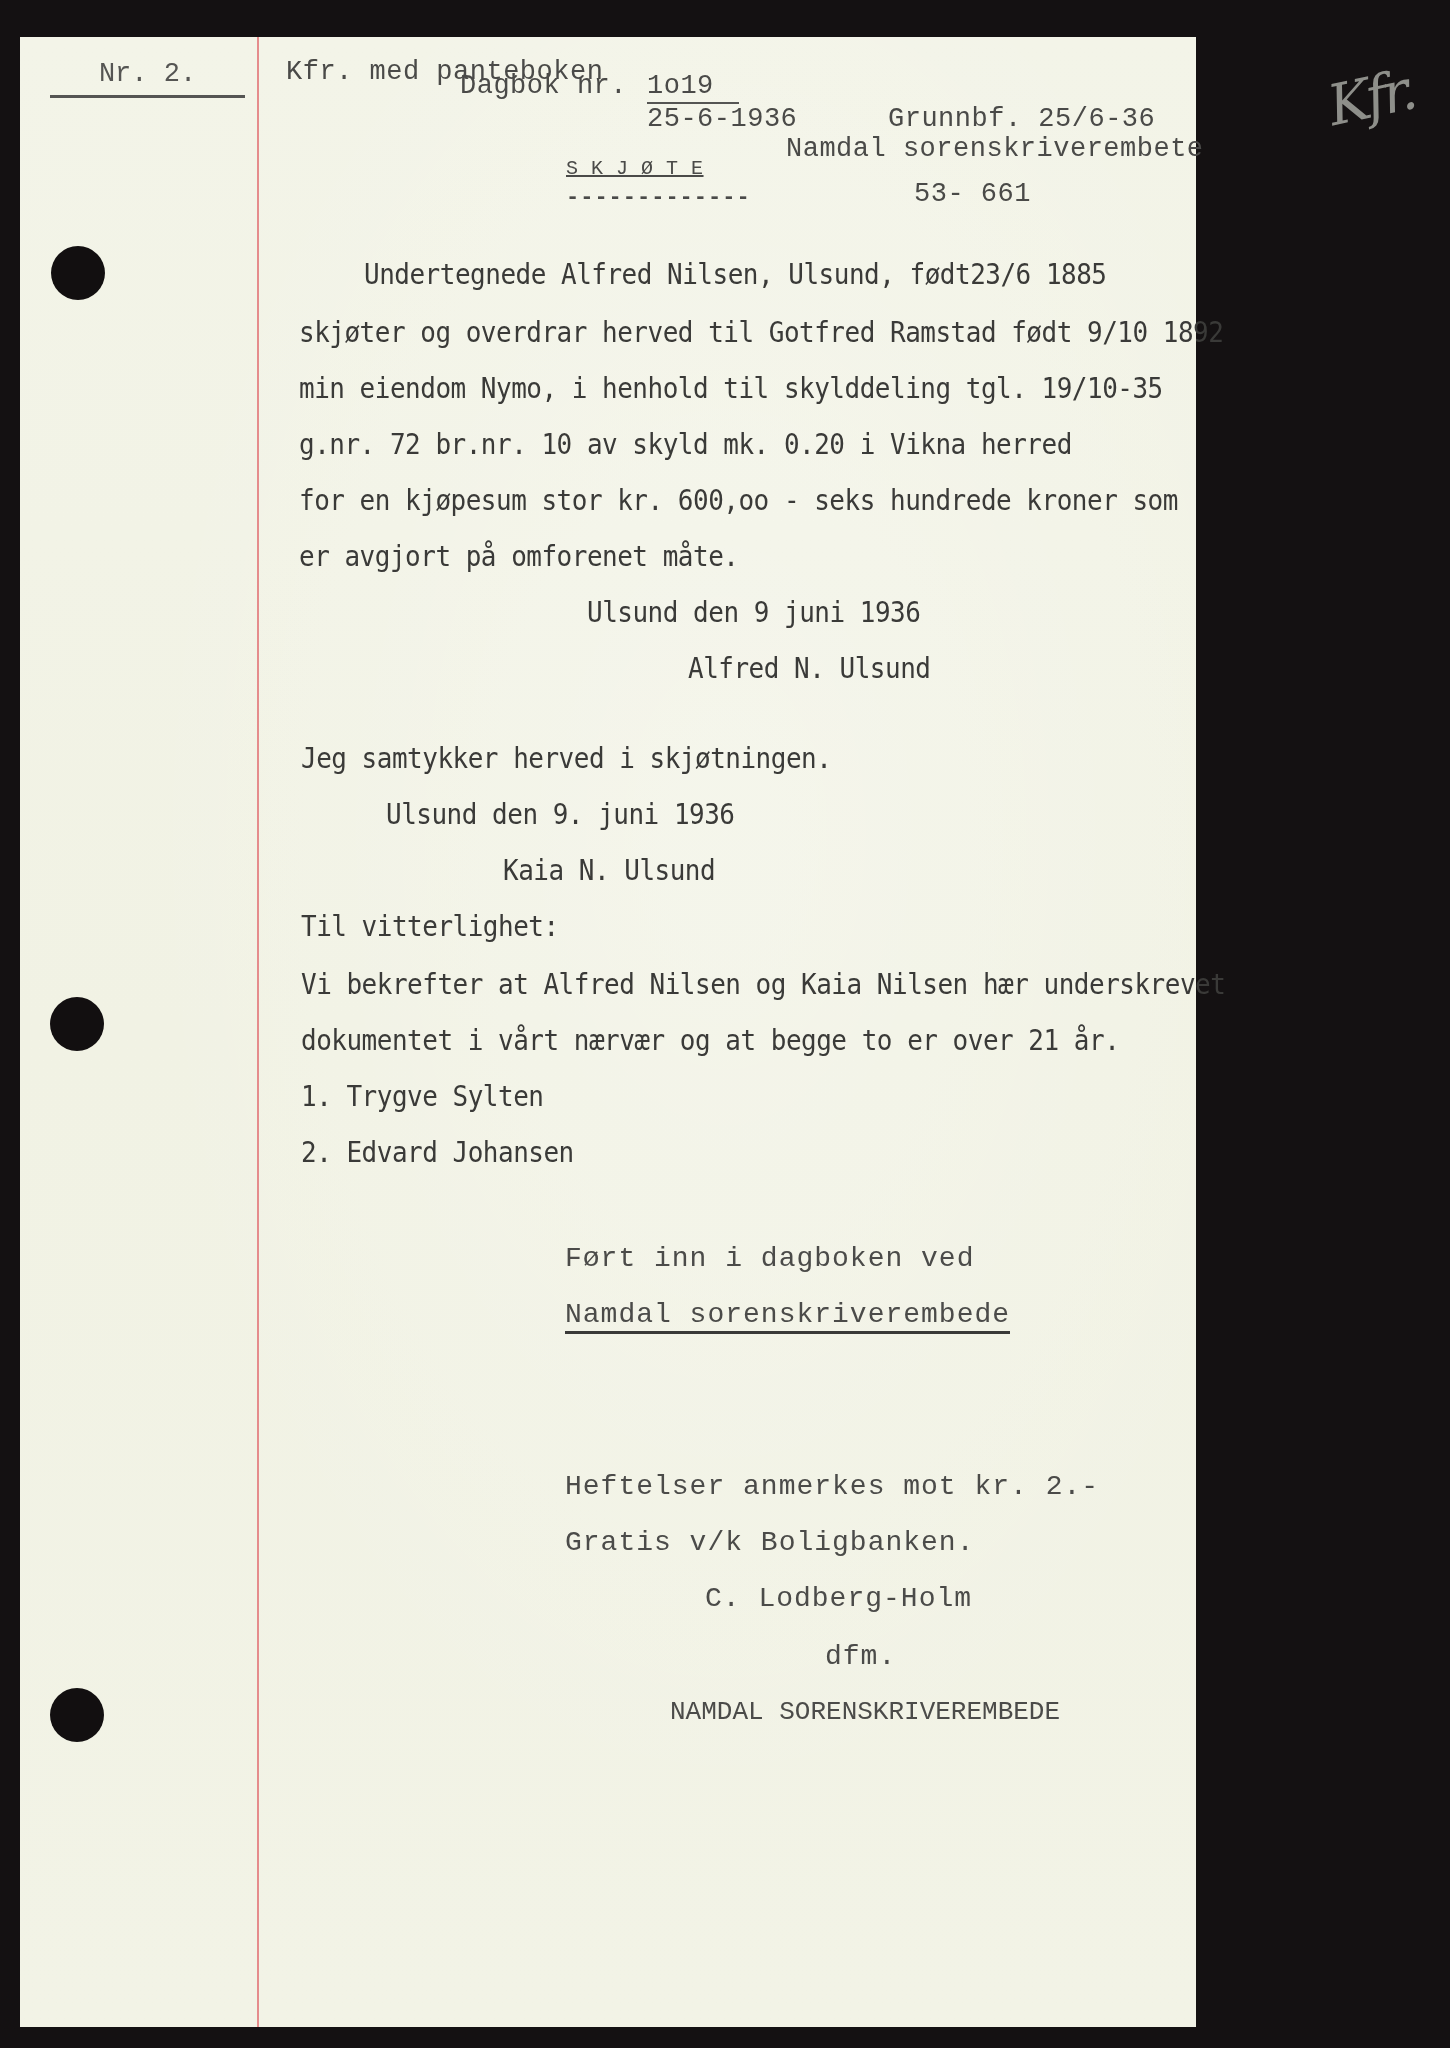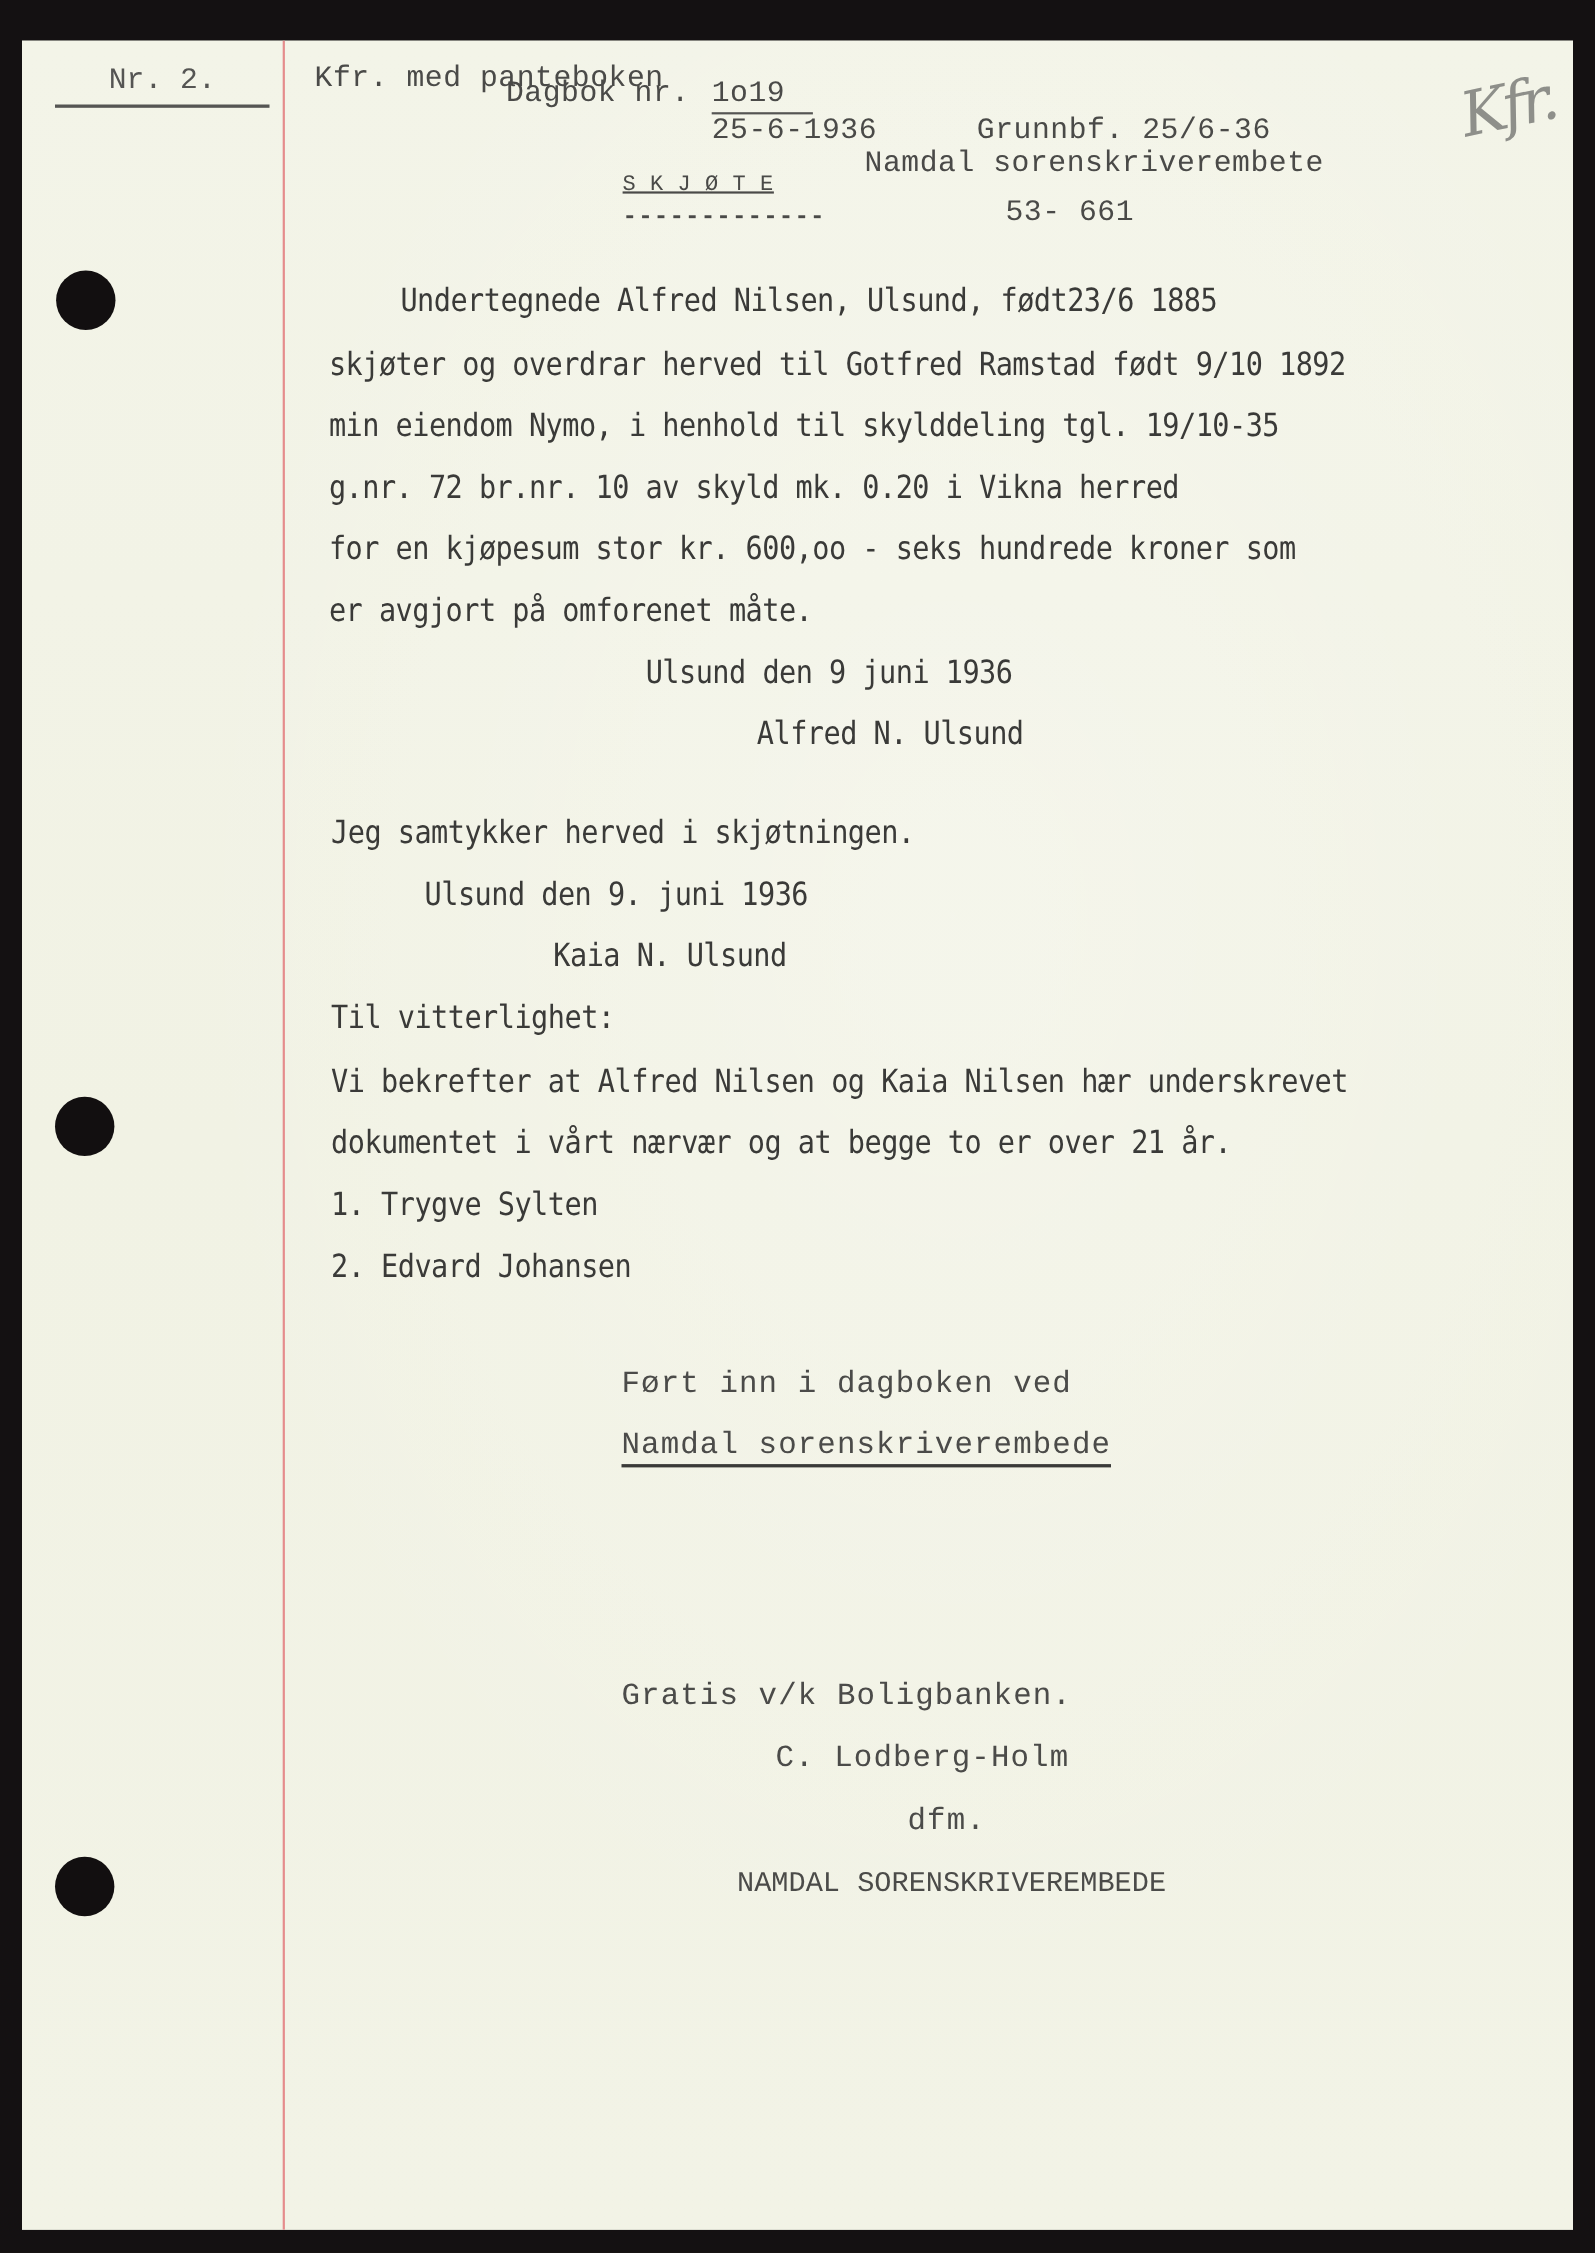--- a/index.html
+++ b/index.html
@@ -13,21 +13,21 @@
     .scan {
       position: relative;
       width: 1450px;
       height: 2048px;
       background: #141112;
     }
     .paper {
       position: absolute;
       left: 20px;
       top: 37px;
-      width: 1410px;
+      width: 1176px;
       height: 1990px;
       background: #f2f3e6;
       background-image:
         radial-gradient(ellipse at 60% 40%, rgba(255,255,255,0.25), rgba(0,0,0,0) 60%),
         linear-gradient(180deg, #f3f4e8 0%, #f1f2e4 50%, #f2f3e6 100%);
     }
     .margin-line {
       position: absolute;
       left: 237px;
       top: 0;
@@ -139,19 +139,20 @@
     <div class="typed body-text" style="left:483px; top:818px;">Kaia N. Ulsund</div>
 
     <div class="typed body-text" style="left:281px; top:874px;">Til vitterlighet:</div>
     <div class="typed body-text" style="left:281px; top:932px;">Vi bekrefter at Alfred Nilsen og Kaia Nilsen hær underskrevet</div>
     <div class="typed body-text" style="left:281px; top:988px;">dokumentet i vårt nærvær og at begge to er over 21 år.</div>
     <div class="typed body-text" style="left:281px; top:1044px;">1. Trygve Sylten</div>
     <div class="typed body-text" style="left:281px; top:1100px;">2. Edvard Johansen</div>
 
     <div class="typed stamp-text" style="left:545px; top:1208px;">Ført inn i dagboken ved</div>
     <div class="typed stamp-text underline" style="left:545px; top:1264px;">Namdal sorenskriverembede</div>
+    <div class="typed stamp-text" style="left:545px; top:1436px;">Heftelser anmerkes mot kr. 2.-</div>
     <div class="typed stamp-text" style="left:545px; top:1492px;">Gratis v/k Boligbanken.</div>
     <div class="typed stamp-text" style="left:685px; top:1548px;">C. Lodberg-Holm</div>
     <div class="typed stamp-text" style="left:805px; top:1606px;">dfm.</div>
     <div class="typed stamp-text" style="left:650px; top:1662px; font-size:26px; letter-spacing:0px;">NAMDAL SORENSKRIVEREMBEDE</div>
 
   </div>
 </div>
 
 </body></html>

